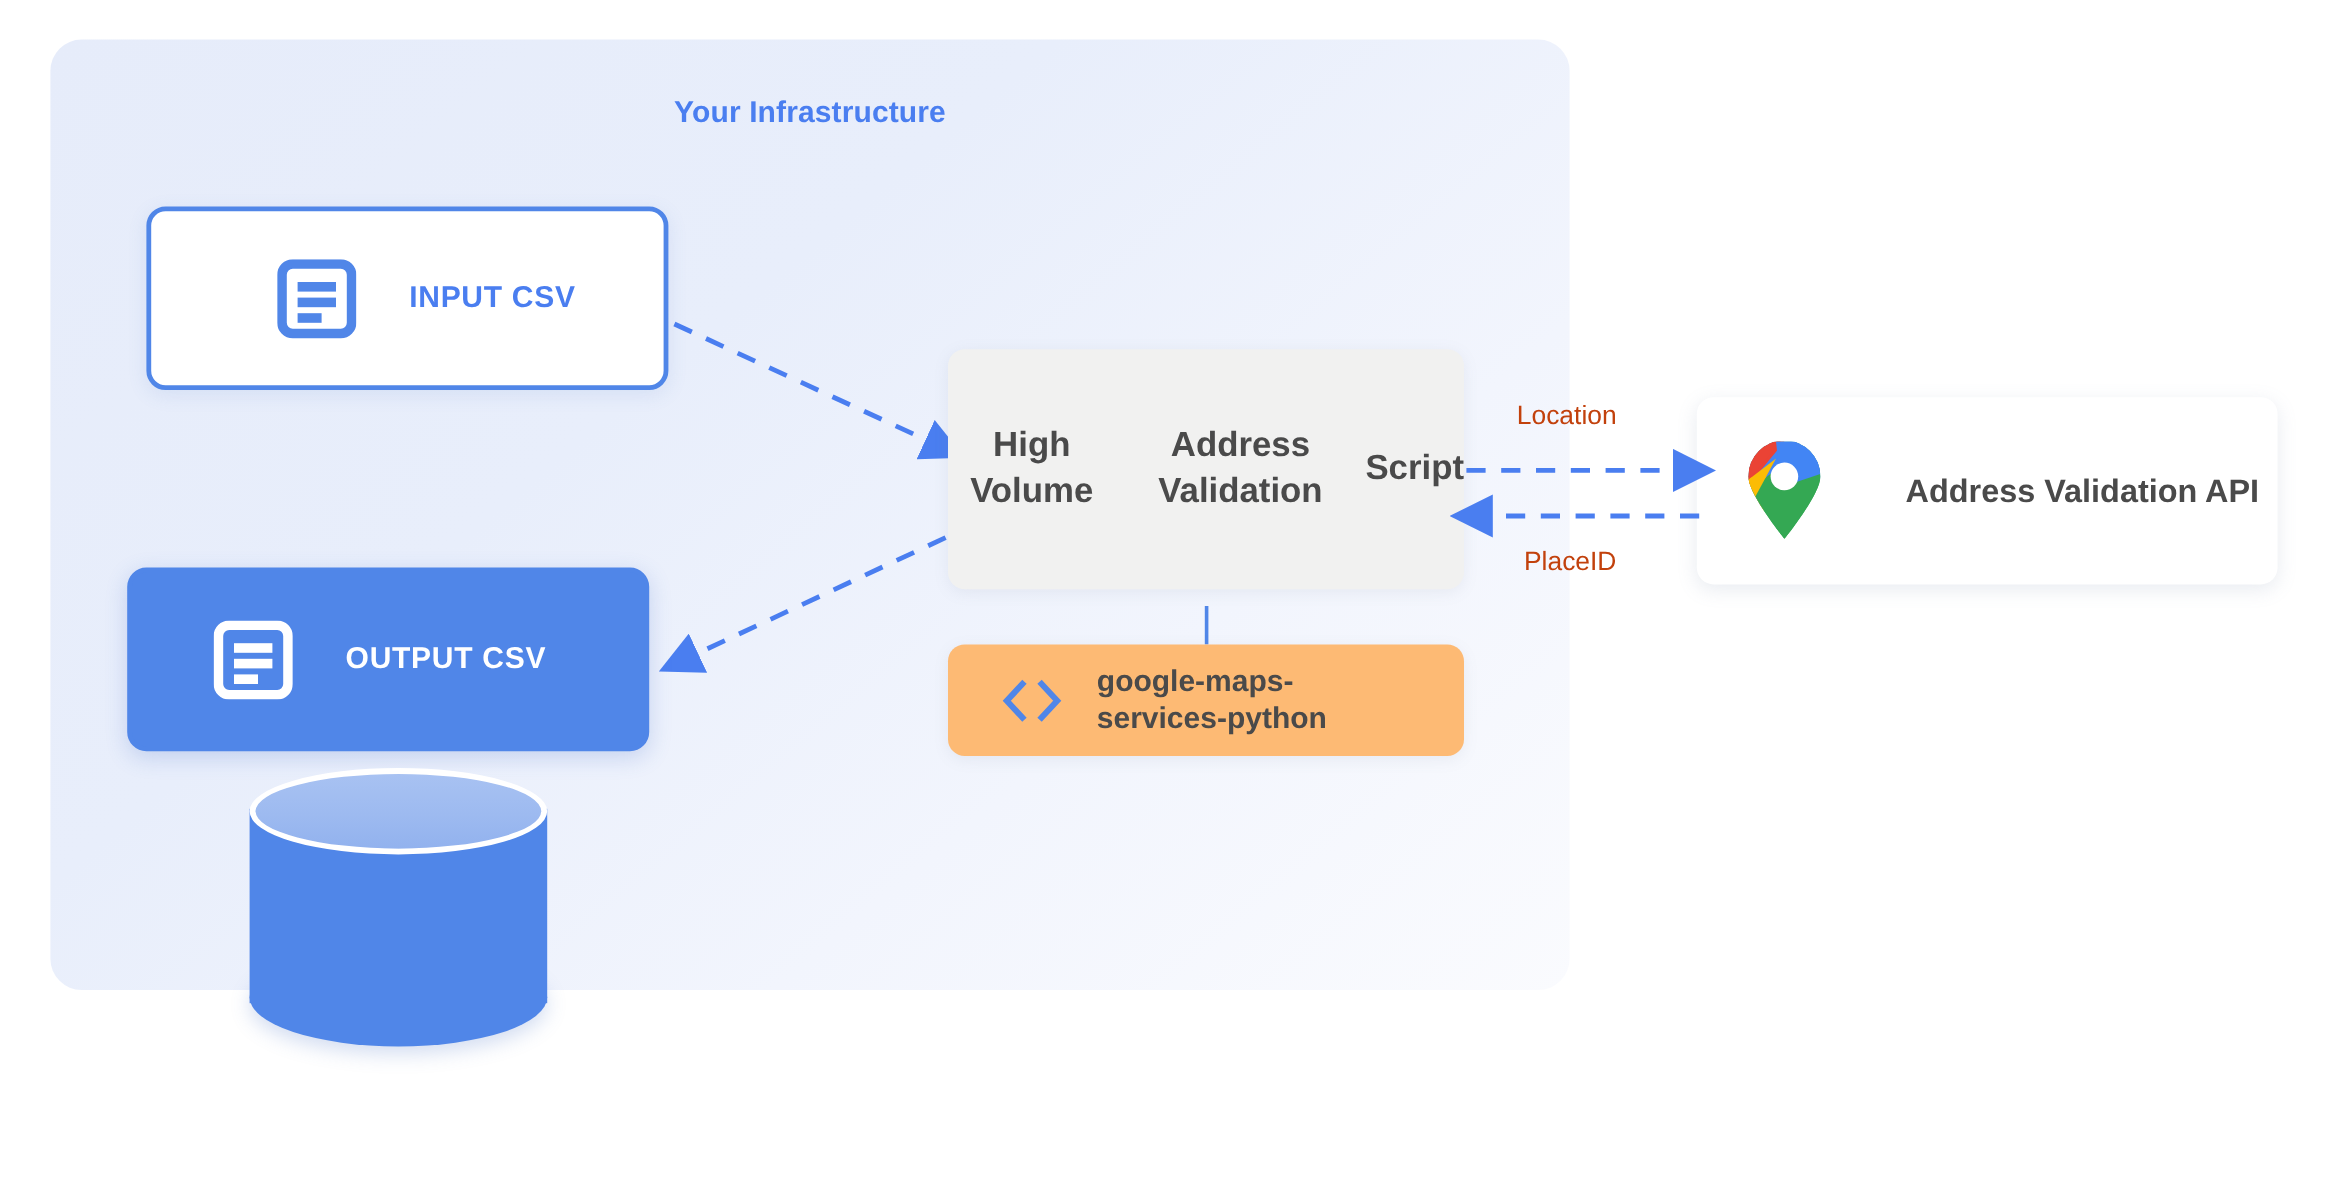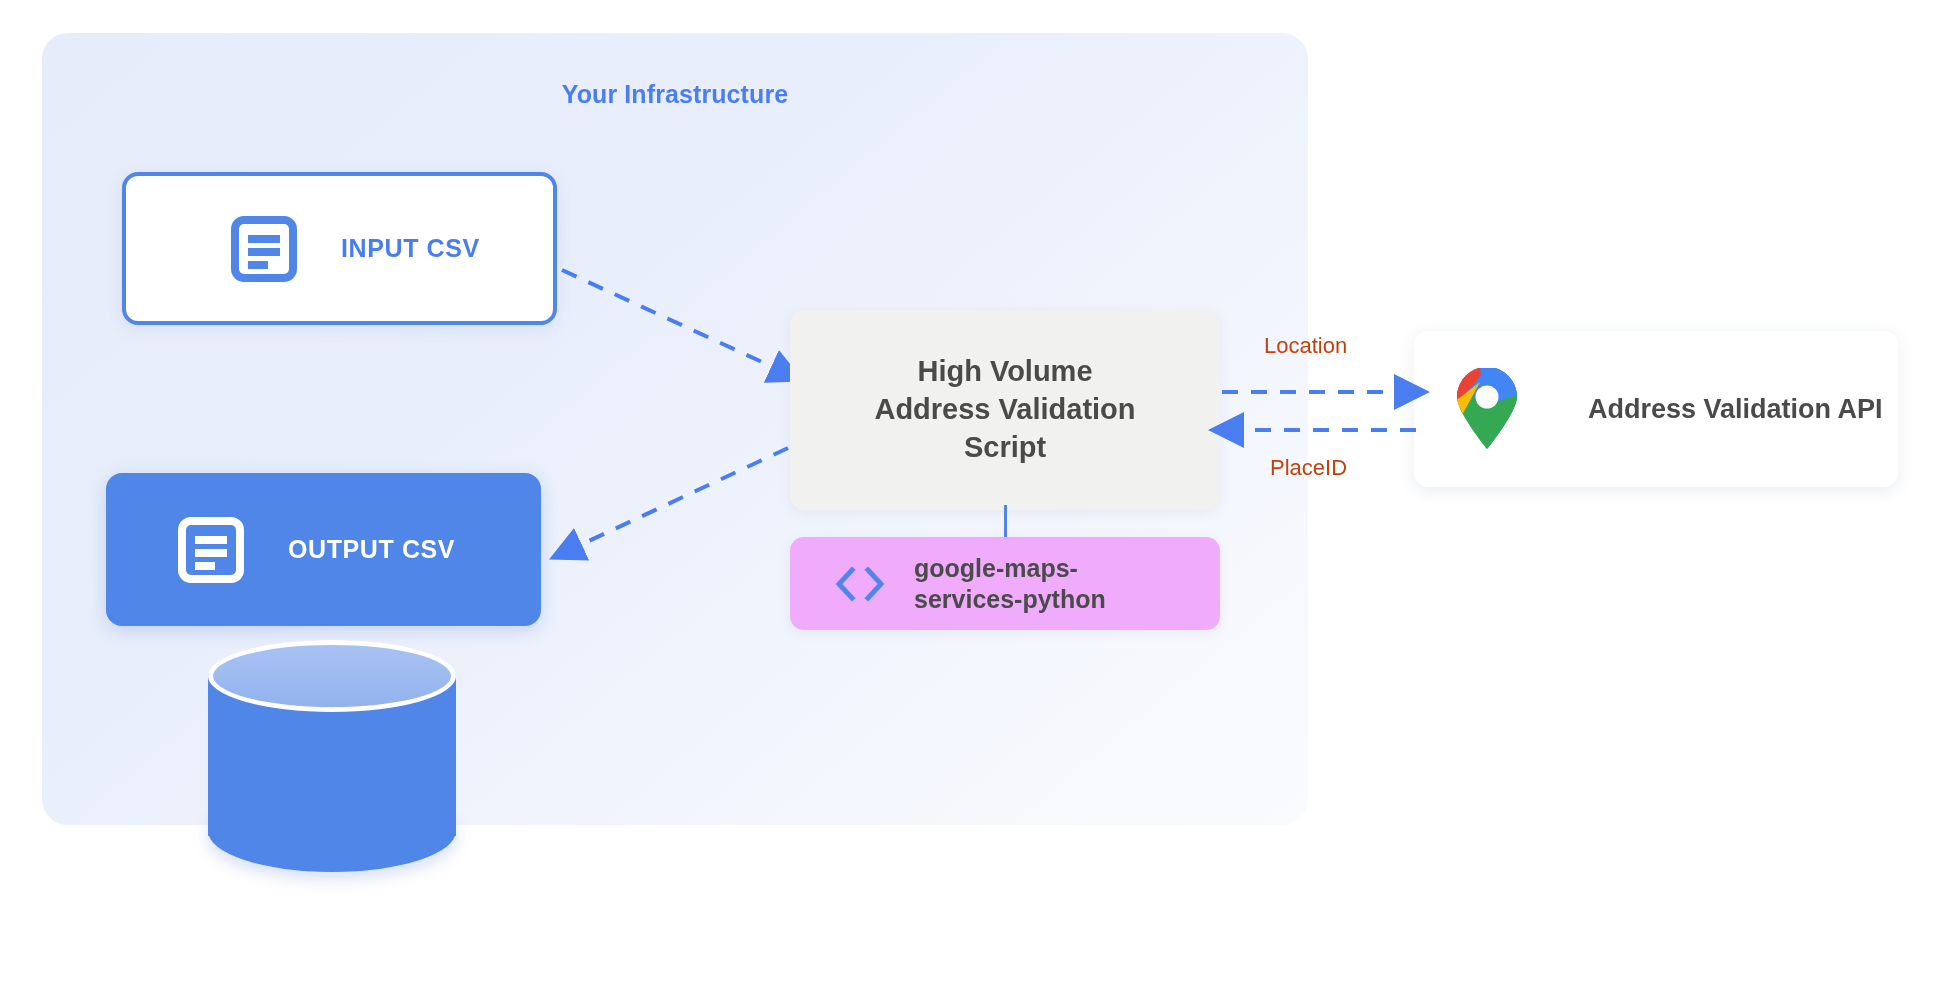--- a/index.html
+++ b/index.html
@@ -64,25 +64,25 @@
     margin-left: 44px;
     font-size: 25px; font-weight: 700;
     color: #ffffff; letter-spacing: .6px;
   }
 
   
   .doc-icon { width: 66px; height: 66px; flex: none; }
 
   
   #script-box {
-    left: 790px; top: 310px;
+    left: 790px; top: 291px;
     width: 430px; height: 200px;
     background: #f1f1f0;
     border-radius: 14px;
-    display: flex; flex-direction: column;
+    display: flex; flex-direction: row;
     align-items: center; justify-content: center;
     box-shadow: 0 3px 12px rgba(120,130,150,.10);
   }
   #script-box .line {
     font-size: 29px; font-weight: 700;
     color: #4a4a4a; line-height: 1.30;
     text-align: center;
   }
 
   
@@ -90,21 +90,21 @@
     position: absolute;
     left: 1004px; top: 505px;
     width: 3px; height: 32px;
     background: #5086e8;
   }
 
   
   #lib-box {
     left: 790px; top: 537px;
     width: 430px; height: 93px;
-    background: #f0abfc;
+    background: #fdba74;
     border-radius: 14px;
     display: flex; align-items: center;
     box-shadow: 0 3px 12px rgba(120,130,150,.10);
   }
   #code-icon { margin-left: 42px; width: 56px; height: 40px; flex: none; }
   #lib-name {
     margin-left: 26px;
     font-size: 25px; font-weight: 700;
     color: #4a4a4a; line-height: 1.24;
     text-align: left;

